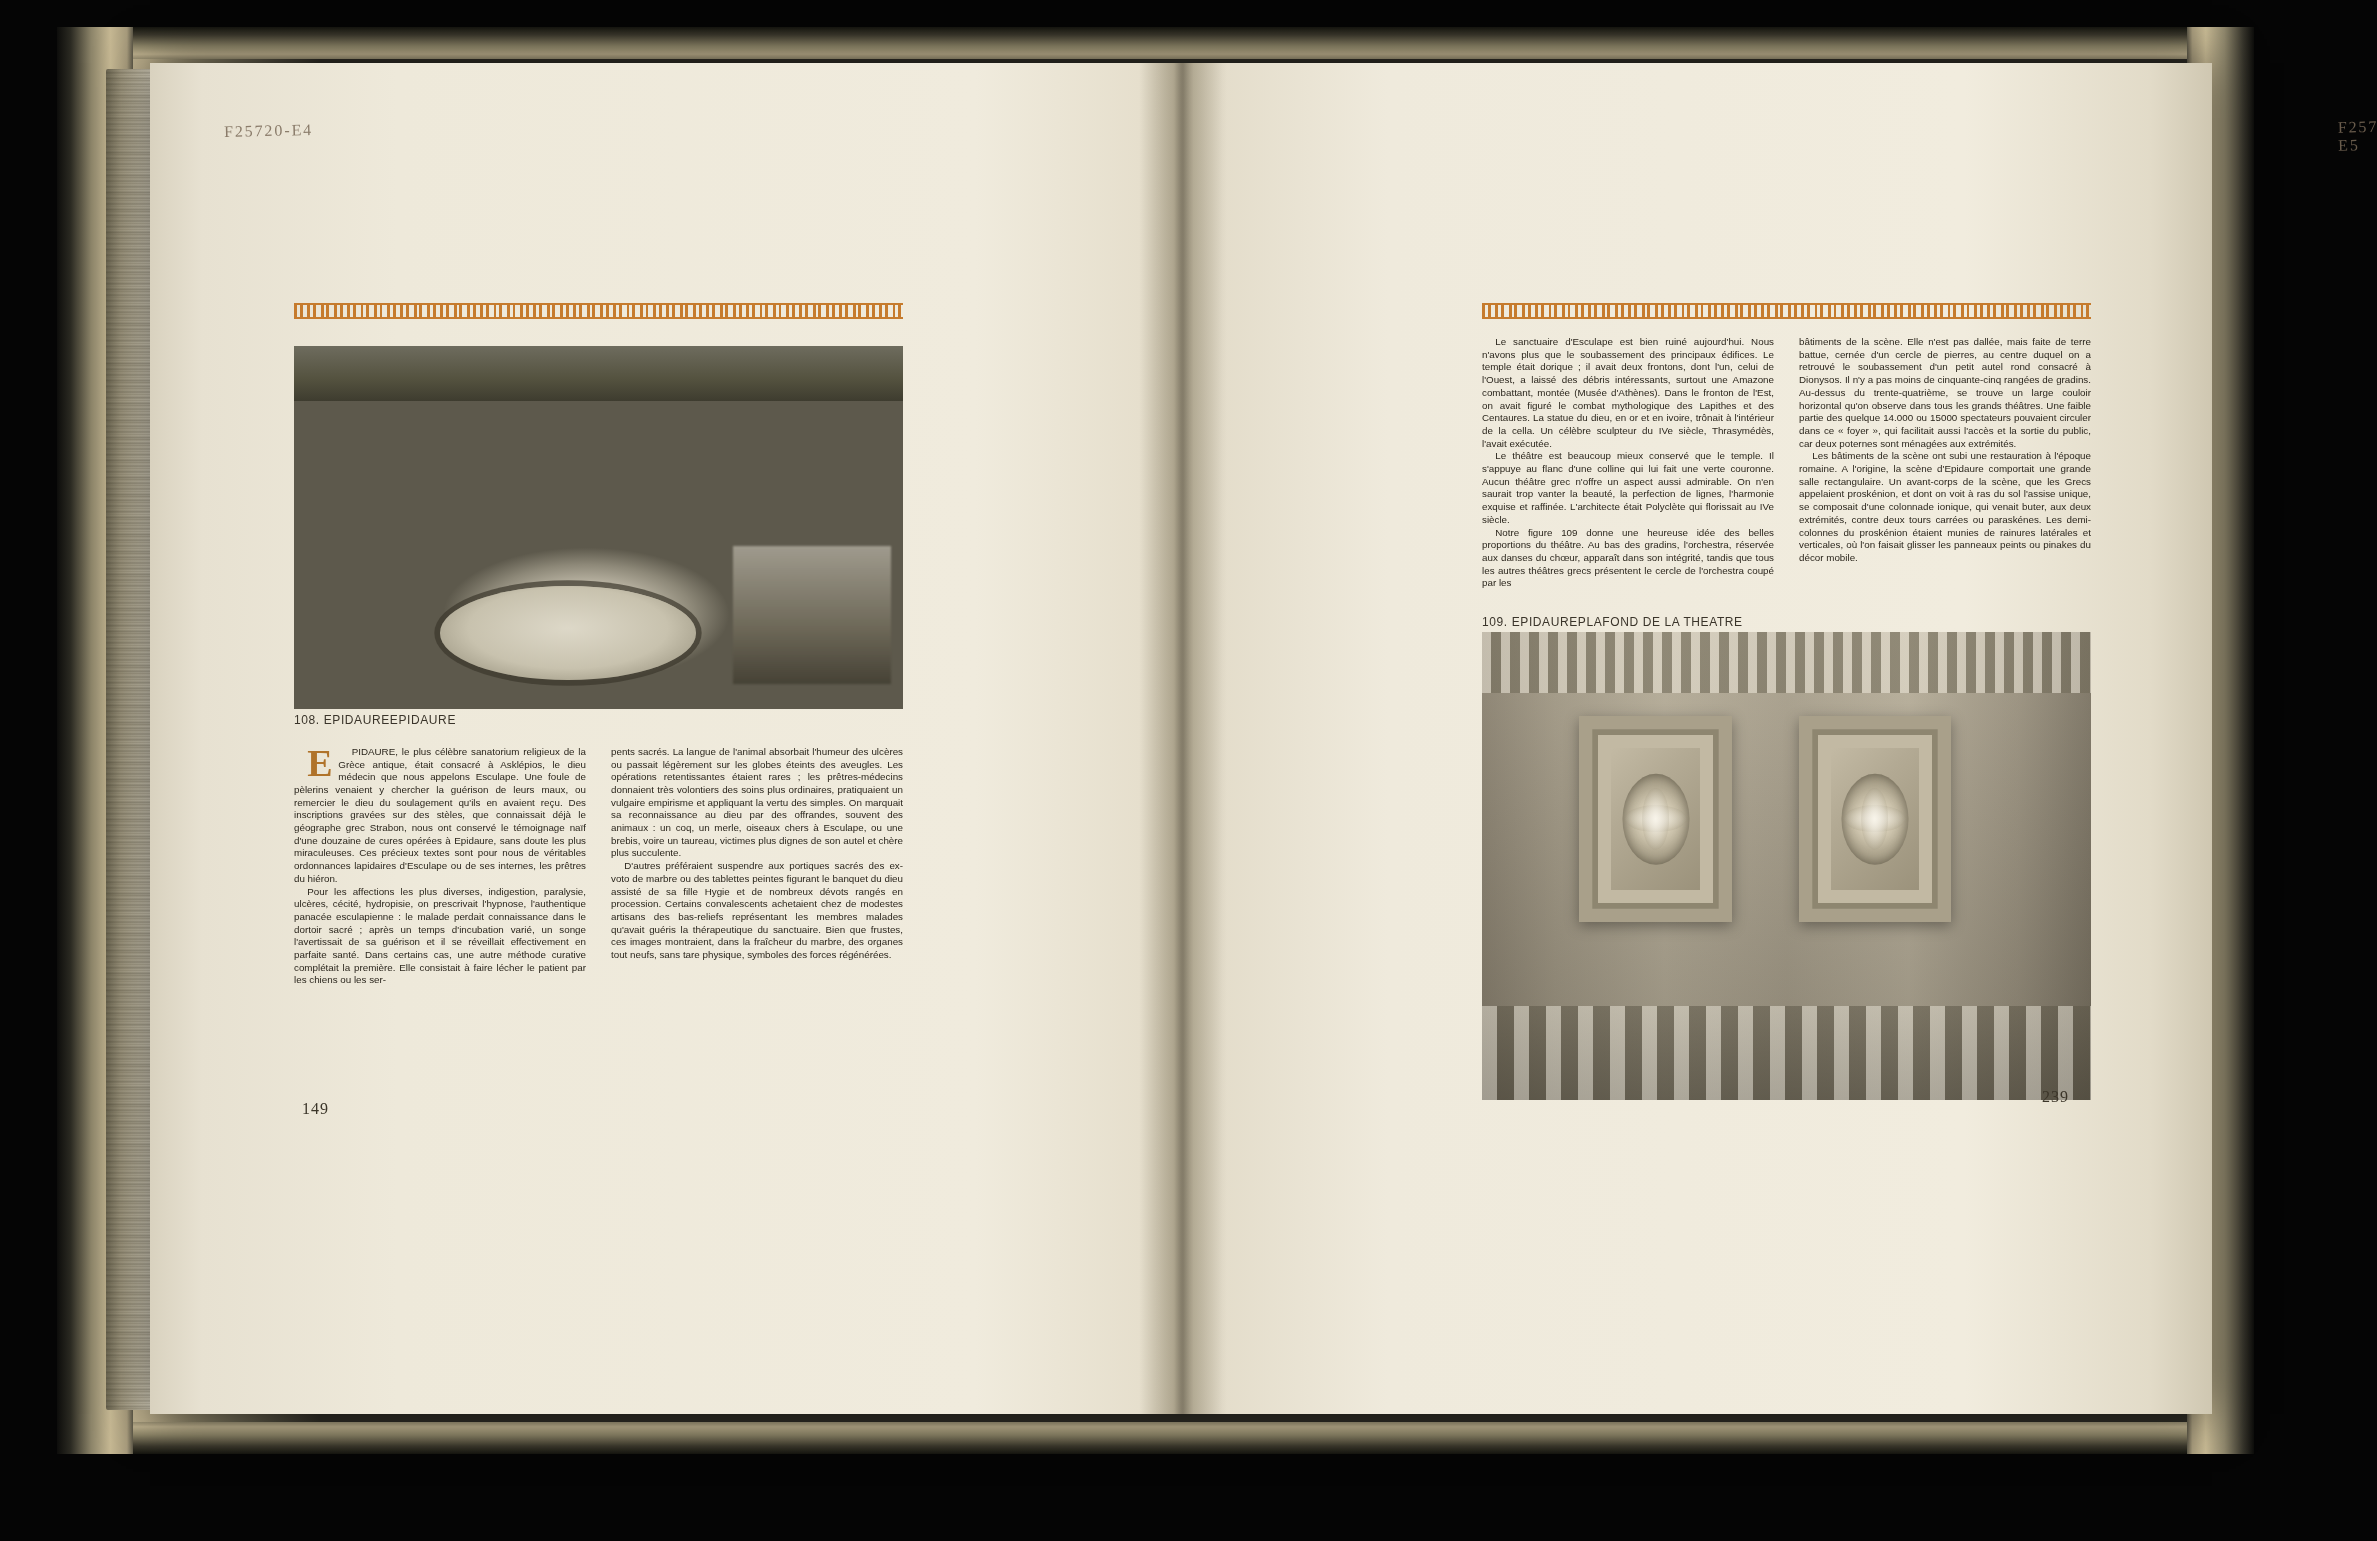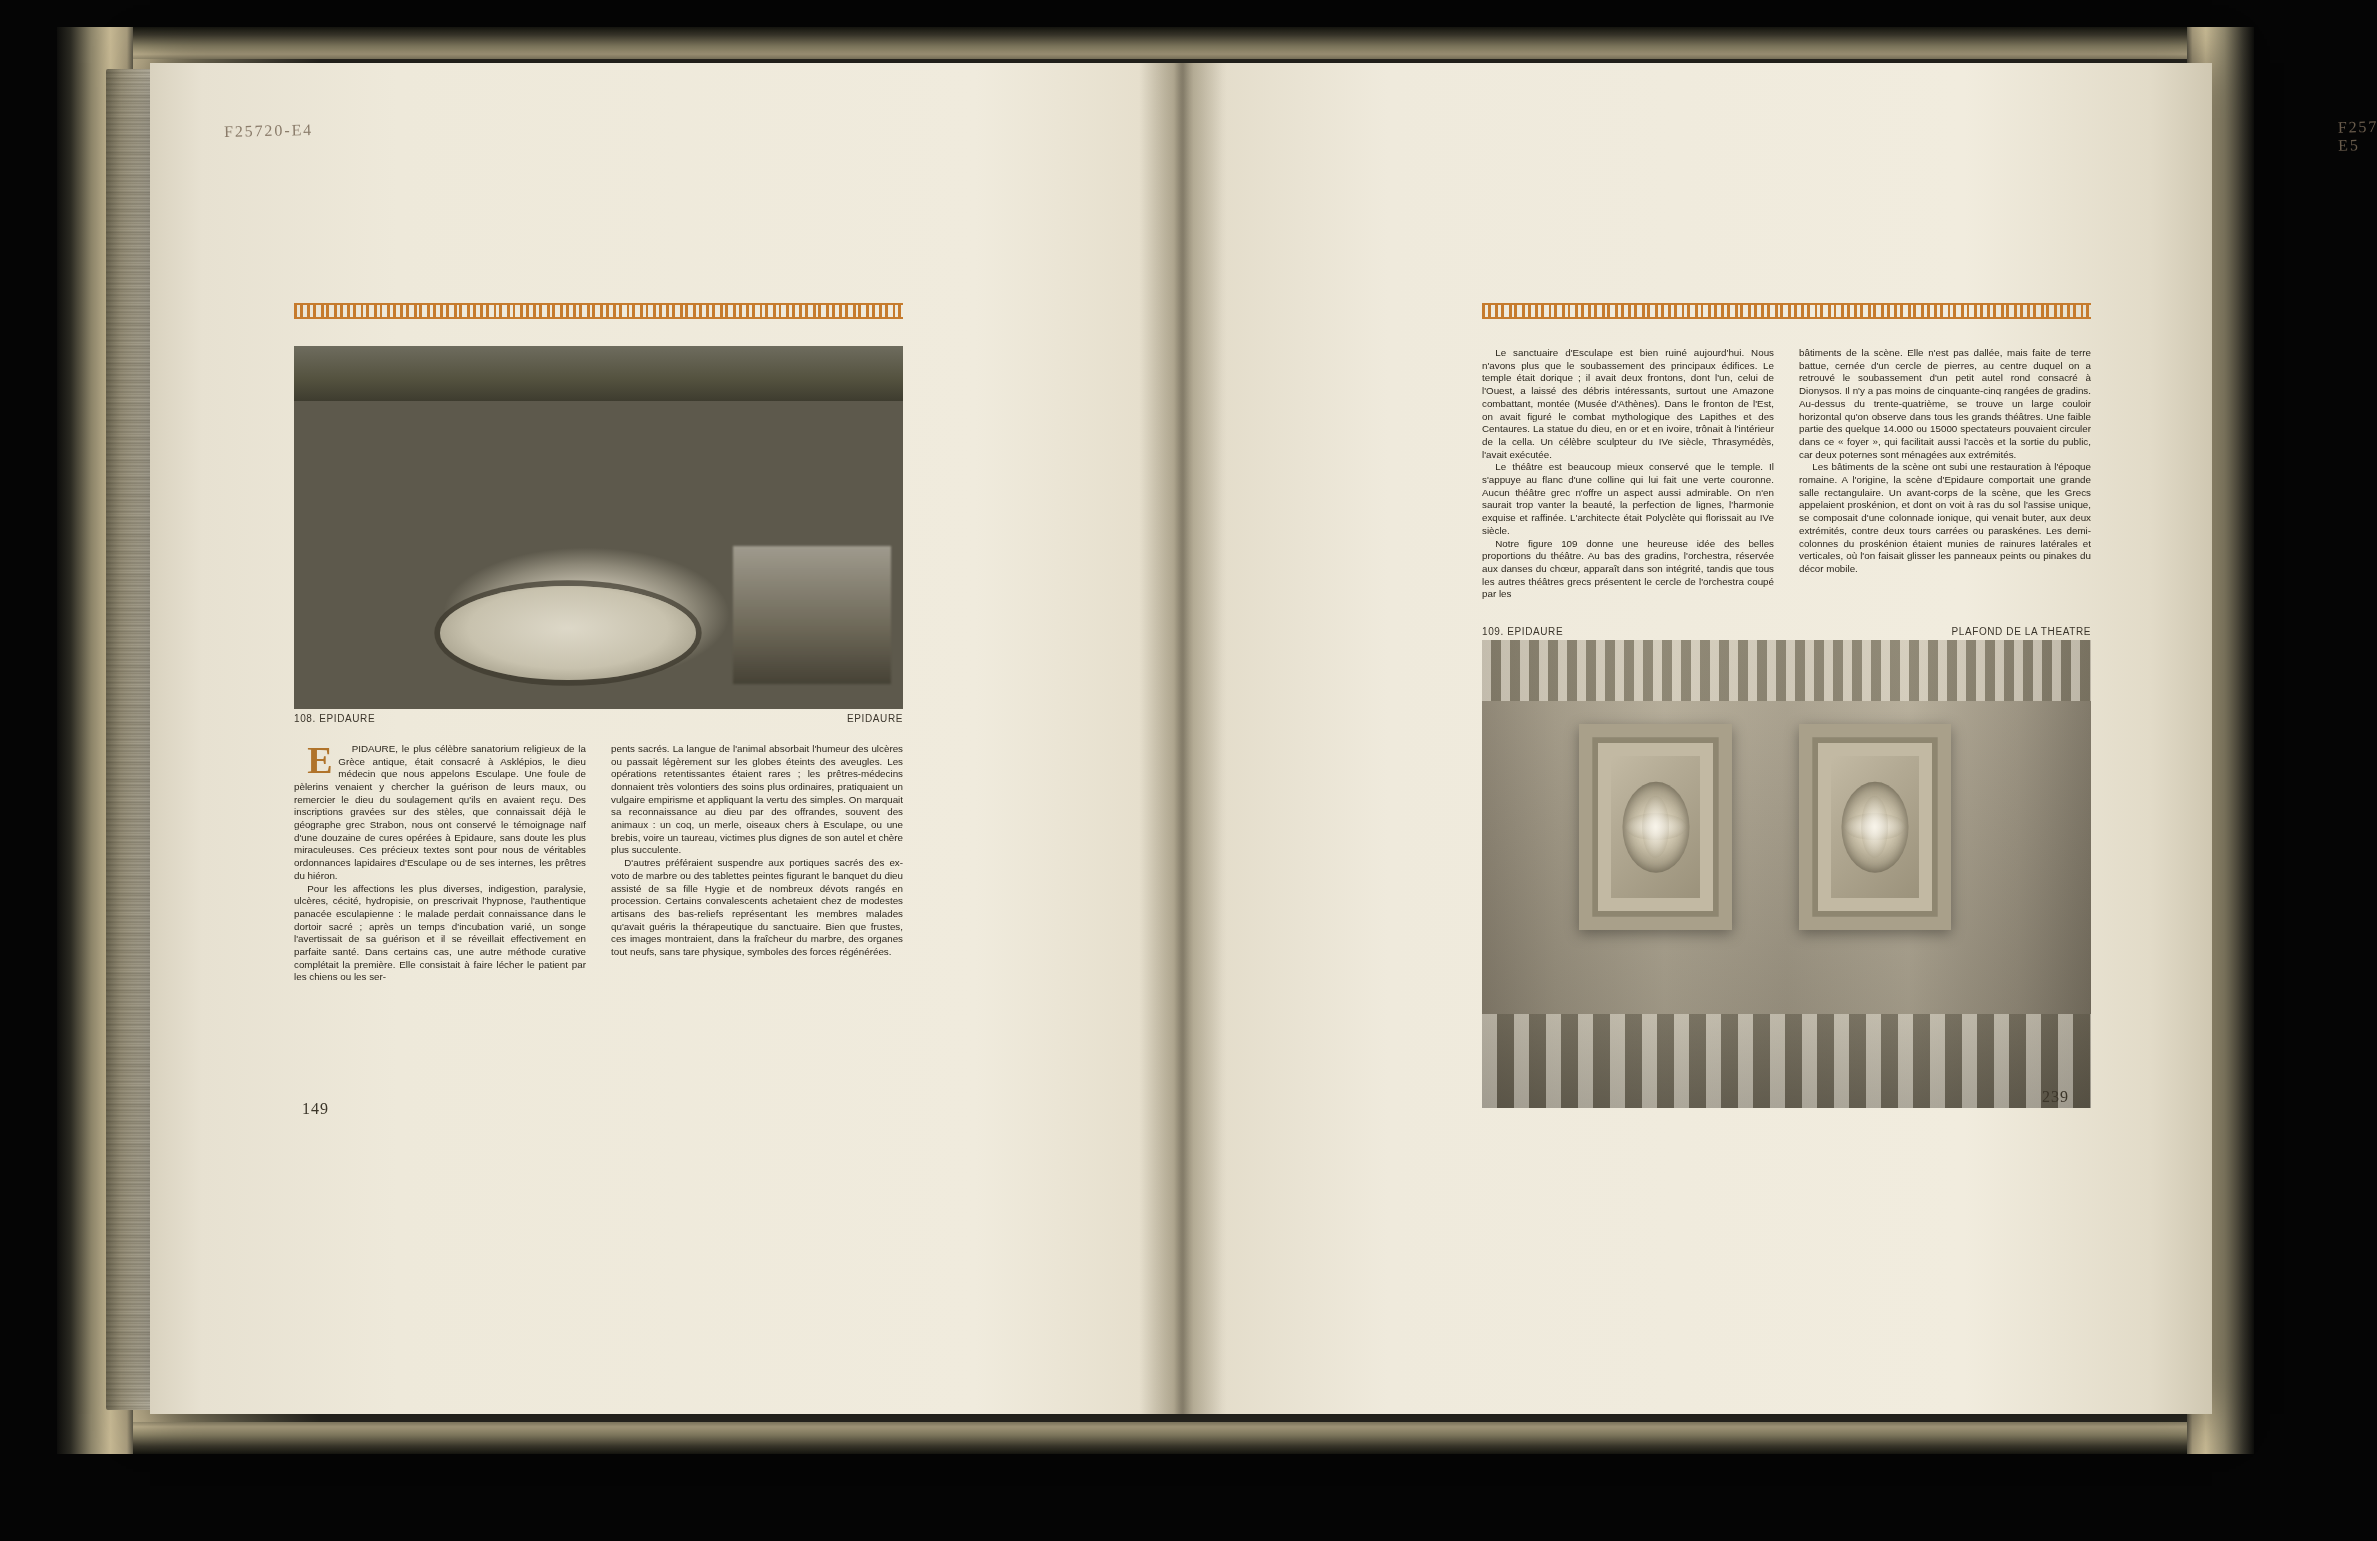--- a/index.html
+++ b/index.html
@@ -157,22 +157,21 @@
   }
 
   
   .plate {
     position: relative;
     background: #2b2a26;
     overflow: hidden;
   }
   .plate-caption {
     display: flex;
-    justify-content: space-between;
-    font-size: 10px;
+    font-size: 12px;
     letter-spacing: 0.6px;
     color: #3a342a;
     margin-top: 3.8px;
     font-family: "Liberation Sans", sans-serif;
   }
 
   
   .theatre {
     width: 100%;
     height: 363px;
@@ -352,21 +351,21 @@
         <div class="folio folio-left">149</div>
       </div>
 
       <div class="page page-right">
 
         <div class="pencil right">F25720-E5</div>
 
         <div class="content" style="left:300px; top:240px; width:609px;">
           <div class="greek-key"></div>
 
-          <div class="cols" style="margin-top:28px">
+          <div class="cols" style="margin-top:17px">
             <div class="col">
               <p>Le sanctuaire d'Esculape est bien ruiné aujourd'hui. Nous n'avons plus que le soubassement des principaux édifices. Le temple était dorique ; il avait deux frontons, dont l'un, celui de l'Ouest, a laissé des débris intéressants, surtout une Amazone combattant, montée (Musée d'Athènes). Dans le fronton de l'Est, on avait figuré le combat mythologique des Lapithes et des Centaures. La statue du dieu, en or et en ivoire, trônait à l'intérieur de la cella. Un célèbre sculpteur du IVe siècle, Thrasymédès, l'avait exécutée.</p>
               <p>Le théâtre est beaucoup mieux conservé que le temple. Il s'appuye au flanc d'une colline qui lui fait une verte couronne. Aucun théâtre grec n'offre un aspect aussi admirable. On n'en saurait trop vanter la beauté, la perfection de lignes, l'harmonie exquise et raffinée. L'architecte était Polyclète qui florissait au IVe siècle.</p>
               <p>Notre figure 109 donne une heureuse idée des belles proportions du théâtre. Au bas des gradins, l'orchestra, réservée aux danses du chœur, apparaît dans son intégrité, tandis que tous les autres théâtres grecs présentent le cercle de l'orchestra coupé par les</p>
             </div>
             <div class="col">
               <p style="text-indent:0">bâtiments de la scène. Elle n'est pas dallée, mais faite de terre battue, cernée d'un cercle de pierres, au centre duquel on a retrouvé le soubassement d'un petit autel rond consacré à Dionysos. Il n'y a pas moins de cinquante-cinq rangées de gradins. Au-dessus du trente-quatrième, se trouve un large couloir horizontal qu'on observe dans tous les grands théâtres. Une faible partie des quelque 14.000 ou 15000 spectateurs pouvaient circuler dans ce « foyer », qui facilitait aussi l'accès et la sortie du public, car deux poternes sont ménagées aux extrémités.</p>
               <p>Les bâtiments de la scène ont subi une restauration à l'époque romaine. A l'origine, la scène d'Epidaure comportait une grande salle rectangulaire. Un avant-corps de la scène, que les Grecs appelaient proskénion, et dont on voit à ras du sol l'assise unique, se composait d'une colonnade ionique, qui venait buter, aux deux extrémités, contre deux tours carrées ou paraskénes. Les demi-colonnes du proskénion étaient munies de rainures latérales et verticales, où l'on faisait glisser les panneaux peints ou pinakes du décor mobile.</p>
             </div>
           </div>

